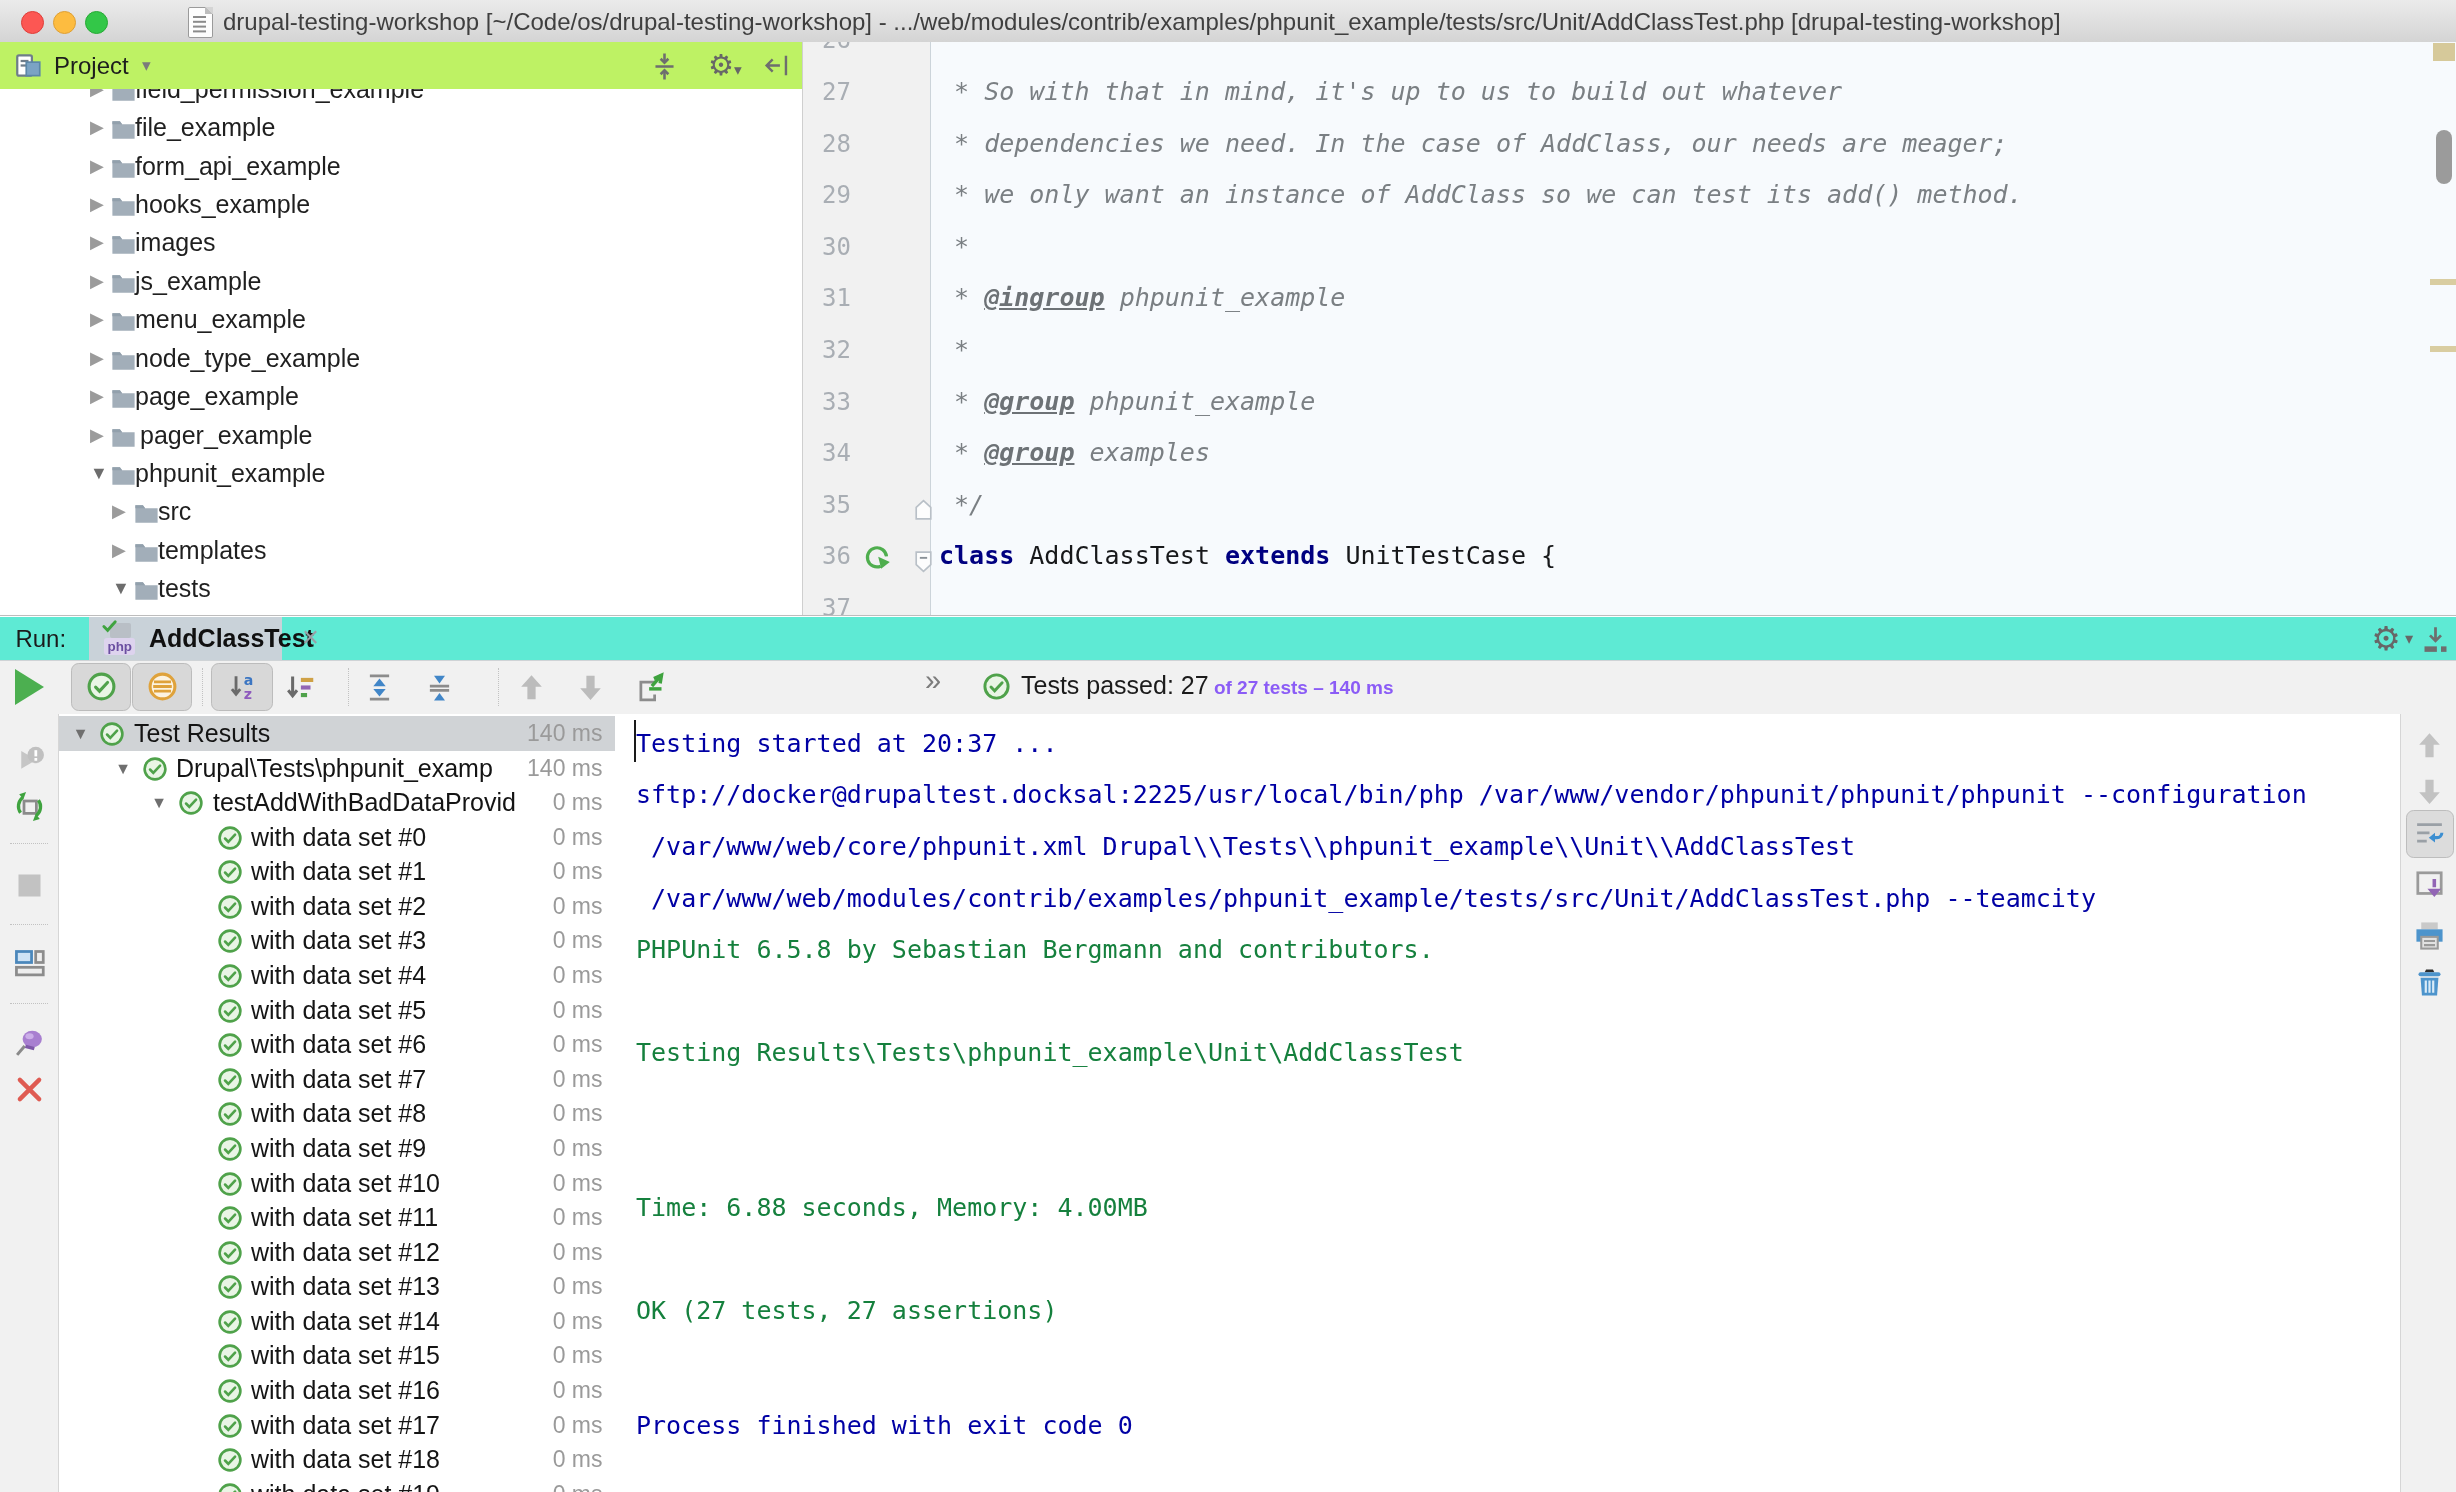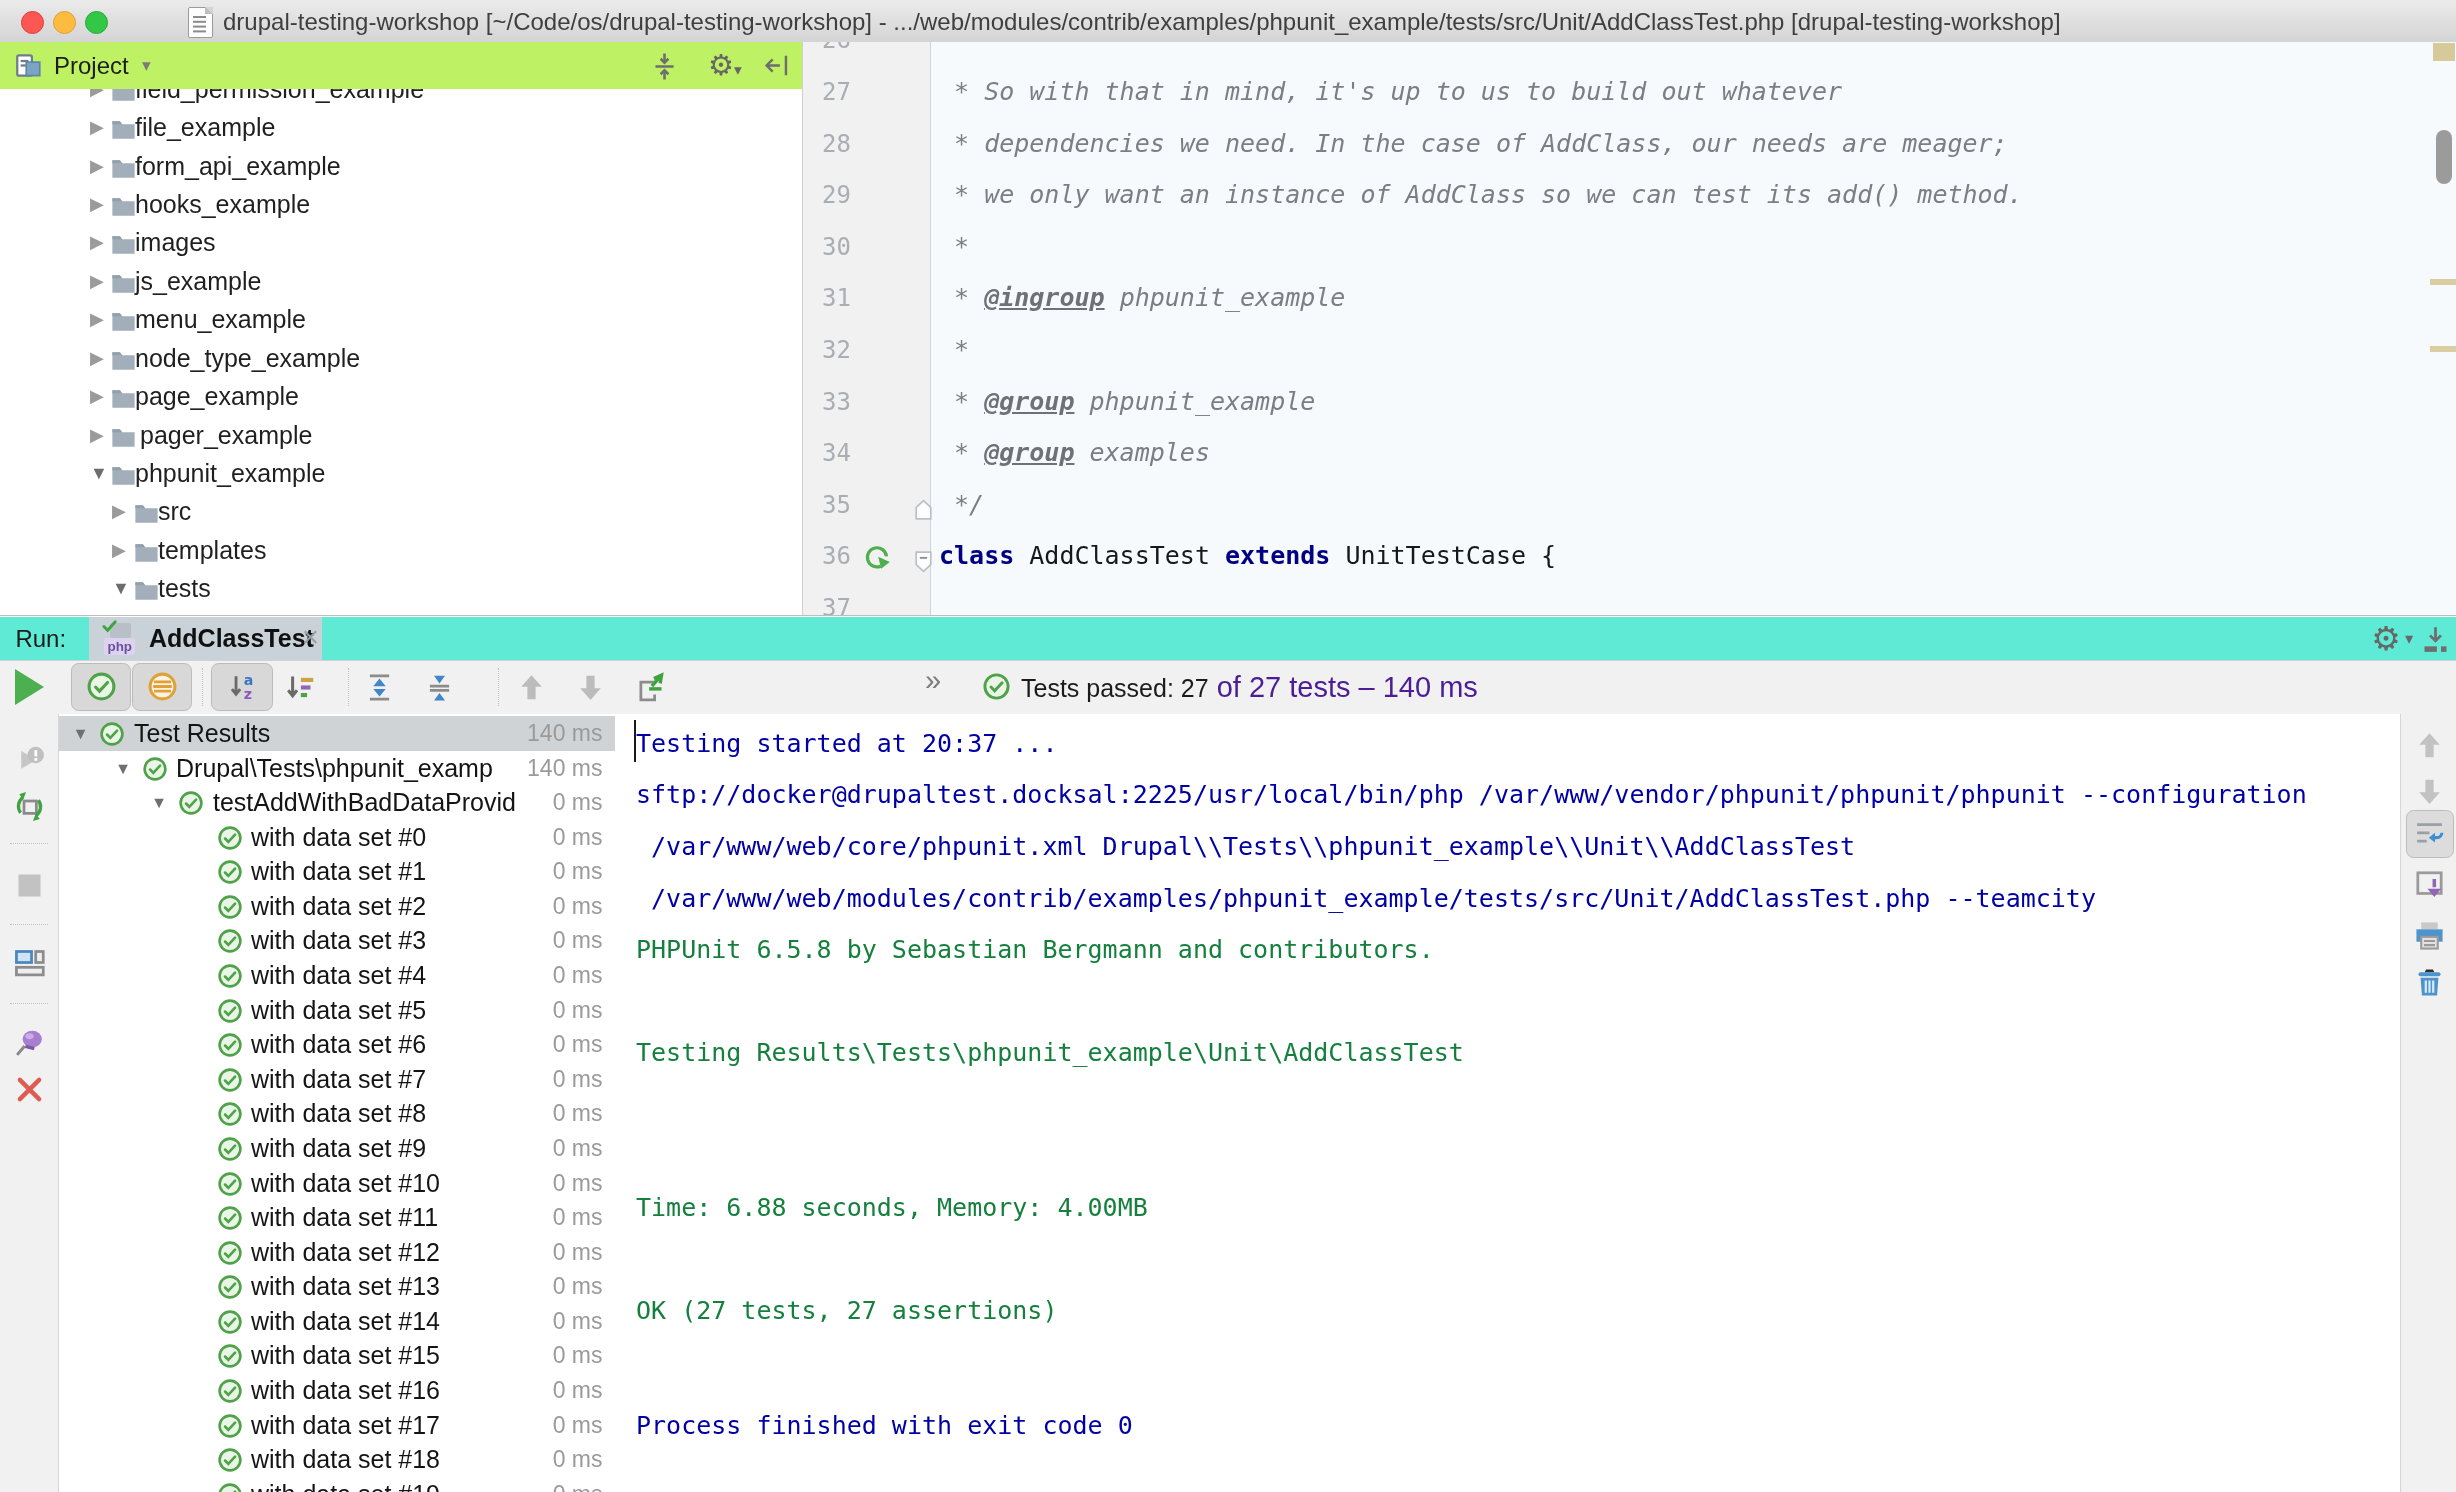--- a/index.html
+++ b/index.html
@@ -47,42 +47,42 @@
   .tok-p{color:#17181a;}
   .ed-runicon{position:absolute;left:60px;top:11.5px;width:29px;height:29px;}
   .ed-fold{position:absolute;left:110px;top:13.4px;width:21px;height:25px;}
   #stripe-warnbox{position:absolute;left:1630px;top:1px;width:22px;height:18px;background:#d6c99a;}
   #stripe-thumb{position:absolute;left:1633px;top:88px;width:16.3px;height:54px;background:#9b9b9b;border-radius:8.6px;}
   .stripe-mark{position:absolute;left:1627px;width:26px;height:5.8px;background:#d9cda1;}
   
   #run-panel{position:absolute;left:0;top:615px;width:2456px;height:878px;background:#fff;border-top:1px solid #bdbdbd;}
   #run-tabbar{position:absolute;left:0;top:1px;width:2456px;height:43px;background:#5eead4;border-bottom:1px solid #cfd3d6;}
   #run-label{position:absolute;left:15.4px;top:7.7px;font-size:24px;color:#1b1b1b;}
-  #run-tab{position:absolute;left:89px;top:0;width:233px;height:43px;background:#c9d2d9;}
+  #run-tab{position:absolute;left:89px;top:0;width:193px;height:43px;background:#c9d2d9;}
   #run-tab-icon{position:absolute;left:11.5px;top:3.8px;width:38px;height:37px;}
   .phpfile{position:absolute;left:9.6px;top:1.9px;width:21px;height:15.4px;background:#b9bfc6;border-radius:1.9px;}
   .phpcheck{position:absolute;left:0;top:-3.8px;width:19px;height:19px;}
   .phpchip{position:absolute;left:3.8px;top:17.3px;width:31px;height:17.3px;background:#ddd3ee;border-radius:2.9px;
     color:#6b4fa1;font-size:13.4px;font-weight:bold;text-align:center;line-height:17.3px;}
   #run-tab-title{position:absolute;left:60px;top:6.7px;font-size:25px;font-weight:600;color:#101010;}
   #run-tab-close{position:absolute;left:213px;top:3.8px;font-size:29px;color:#98a0a6;}
   #run-gear{position:absolute;left:2365px;top:1.9px;width:42px;height:40px;font-size:33px;color:#676767;line-height:40px;text-align:center;}
   #run-gear-caret{position:absolute;left:2405px;top:11.5px;font-size:16.3px;color:#676767;}
   #run-dock{position:absolute;left:2419px;top:5.8px;width:33px;height:33px;}
   #run-toolbar{position:absolute;left:0;top:45px;width:2456px;height:53px;background:#f1f1f1;border-bottom:1px solid #d2d2d2;}
   #play-btn{position:absolute;left:15.4px;top:7.7px;width:0;height:0;
     border-left:29px solid #4caf50;border-top:18px solid transparent;border-bottom:18px solid transparent;}
   .tbtn{position:absolute;top:1.9px;height:46px;border-radius:7.7px;display:flex;align-items:center;justify-content:center;}
   .tbtn.pressed{background:#d8d8d8;border:1px solid #bcbcbc;}
   .ticon{position:absolute;top:9.6px;width:33px;height:33px;}
   .tsep{position:absolute;top:6.7px;height:38px;border-left:1.9px dotted #c2c2c2;}
   #chevrons{position:absolute;left:925px;top:2.9px;font-size:29px;color:#7c7c7c;}
   #status-check{position:absolute;left:982px;top:10.6px;width:29px;height:29px;}
   #status-main{position:absolute;left:1021px;top:9.6px;font-size:25px;color:#1b1b1b;white-space:nowrap;}
-  #status-sec{font-size:29px;color:#4c1d95;}
+  #status-sec{font-size:19px;color:#8b5cf6;font-weight:bold;}
   
   #left-strip{position:absolute;left:0;top:98px;width:58px;height:780px;background:#f1f1f1;border-right:1px solid #d6d6d6;}
   .strip-icon{position:absolute;left:12.5px;width:33px;height:33px;}
   .strip-sep{position:absolute;left:9.6px;width:38px;border-top:1.9px dotted #c2c2c2;}
   #test-tree{position:absolute;left:59px;top:98px;width:556px;height:780px;background:#fff;overflow:hidden;
     border-right:1px solid #d4d4d4;}
   .tt-row{position:absolute;left:0;width:556px;height:35px;line-height:35px;white-space:nowrap;overflow:hidden;}
   .tt-row.sel{background:#d0d3d6;}
   .tt-arrow{position:absolute;top:0;font-size:16.3px;color:#6f6f6f;line-height:35px;}
   .tt-check{position:absolute;top:4.8px;width:26px;height:26px;}

